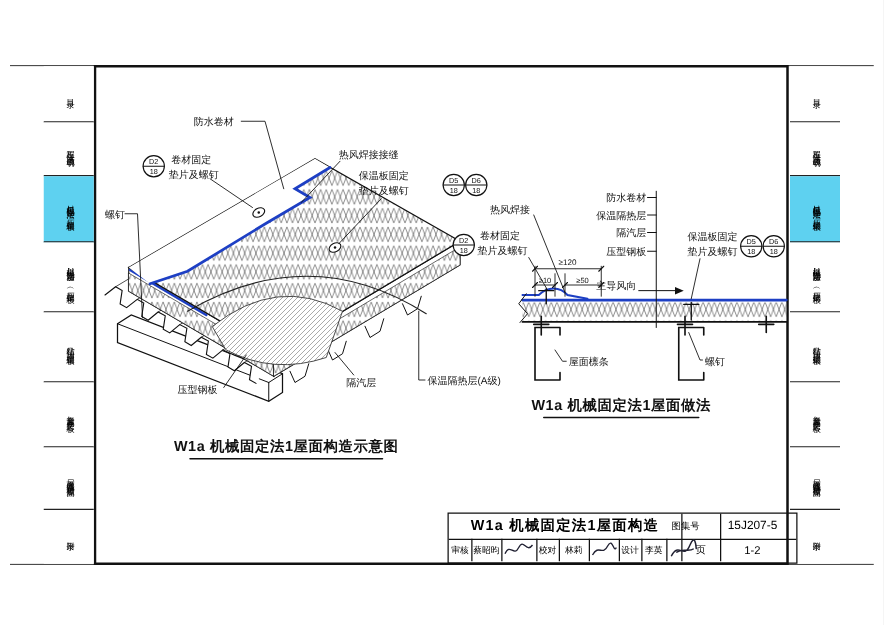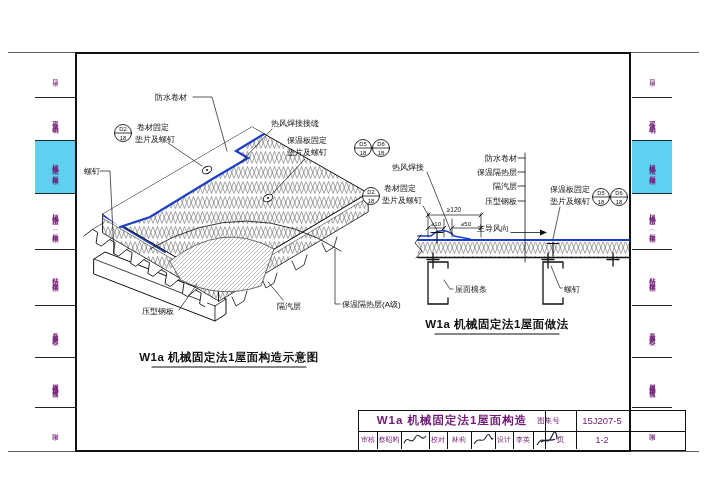--- a/index.html
+++ b/index.html
@@ -1,26 +1,26 @@
 <!DOCTYPE html>
 <html><head>
 <meta charset="utf-8">
 <style>
   html,body{margin:0;padding:0;background:#e8e8e8;}
   .page{position:relative;width:707px;height:500px;background:#ffffff;
-        font-family:"Liberation Sans", sans-serif;color:#701a75;overflow:hidden;}
+        font-family:"Liberation Sans", sans-serif;color:#000000;overflow:hidden;}
   svg text{font-family:"Liberation Sans", sans-serif;fill:#111;}
   .sb{position:absolute;top:53px;width:40px;height:398px;display:flex;flex-direction:column;}
   .sb-left{left:35px;} .sb-right{left:632px;}
   .tab{border-bottom:1px solid #222;display:flex;align-items:center;justify-content:center;
        writing-mode:vertical-rl;text-orientation:mixed;font-size:6.5px;line-height:1.05;
        letter-spacing:1px;overflow:hidden;gap:1px;background:#fff;}
   .tab:last-child{border-bottom:none;}
   .tab.active{background:#5ED1F0;}
-  .tblock{position:absolute;left:358px;top:410px;width:328px;height:41px;
+  .tblock{position:absolute;left:358px;top:410px;width:280px;height:41px;
           border:1.5px solid #111;box-sizing:border-box;}
   .tb-cell{position:absolute;display:flex;align-items:center;justify-content:center;
            white-space:nowrap;font-size:7px;}
   .tb-vline{position:absolute;width:0;border-left:1px solid #111;}
   .tb-hline{position:absolute;left:0;width:100%;height:0;border-top:1px solid #111;top:19.5px;}
   .tb-title{font-size:11.5px;font-weight:bold;letter-spacing:1px;}
   .sig{position:absolute;}
 </style>
 </head>
 <body>

